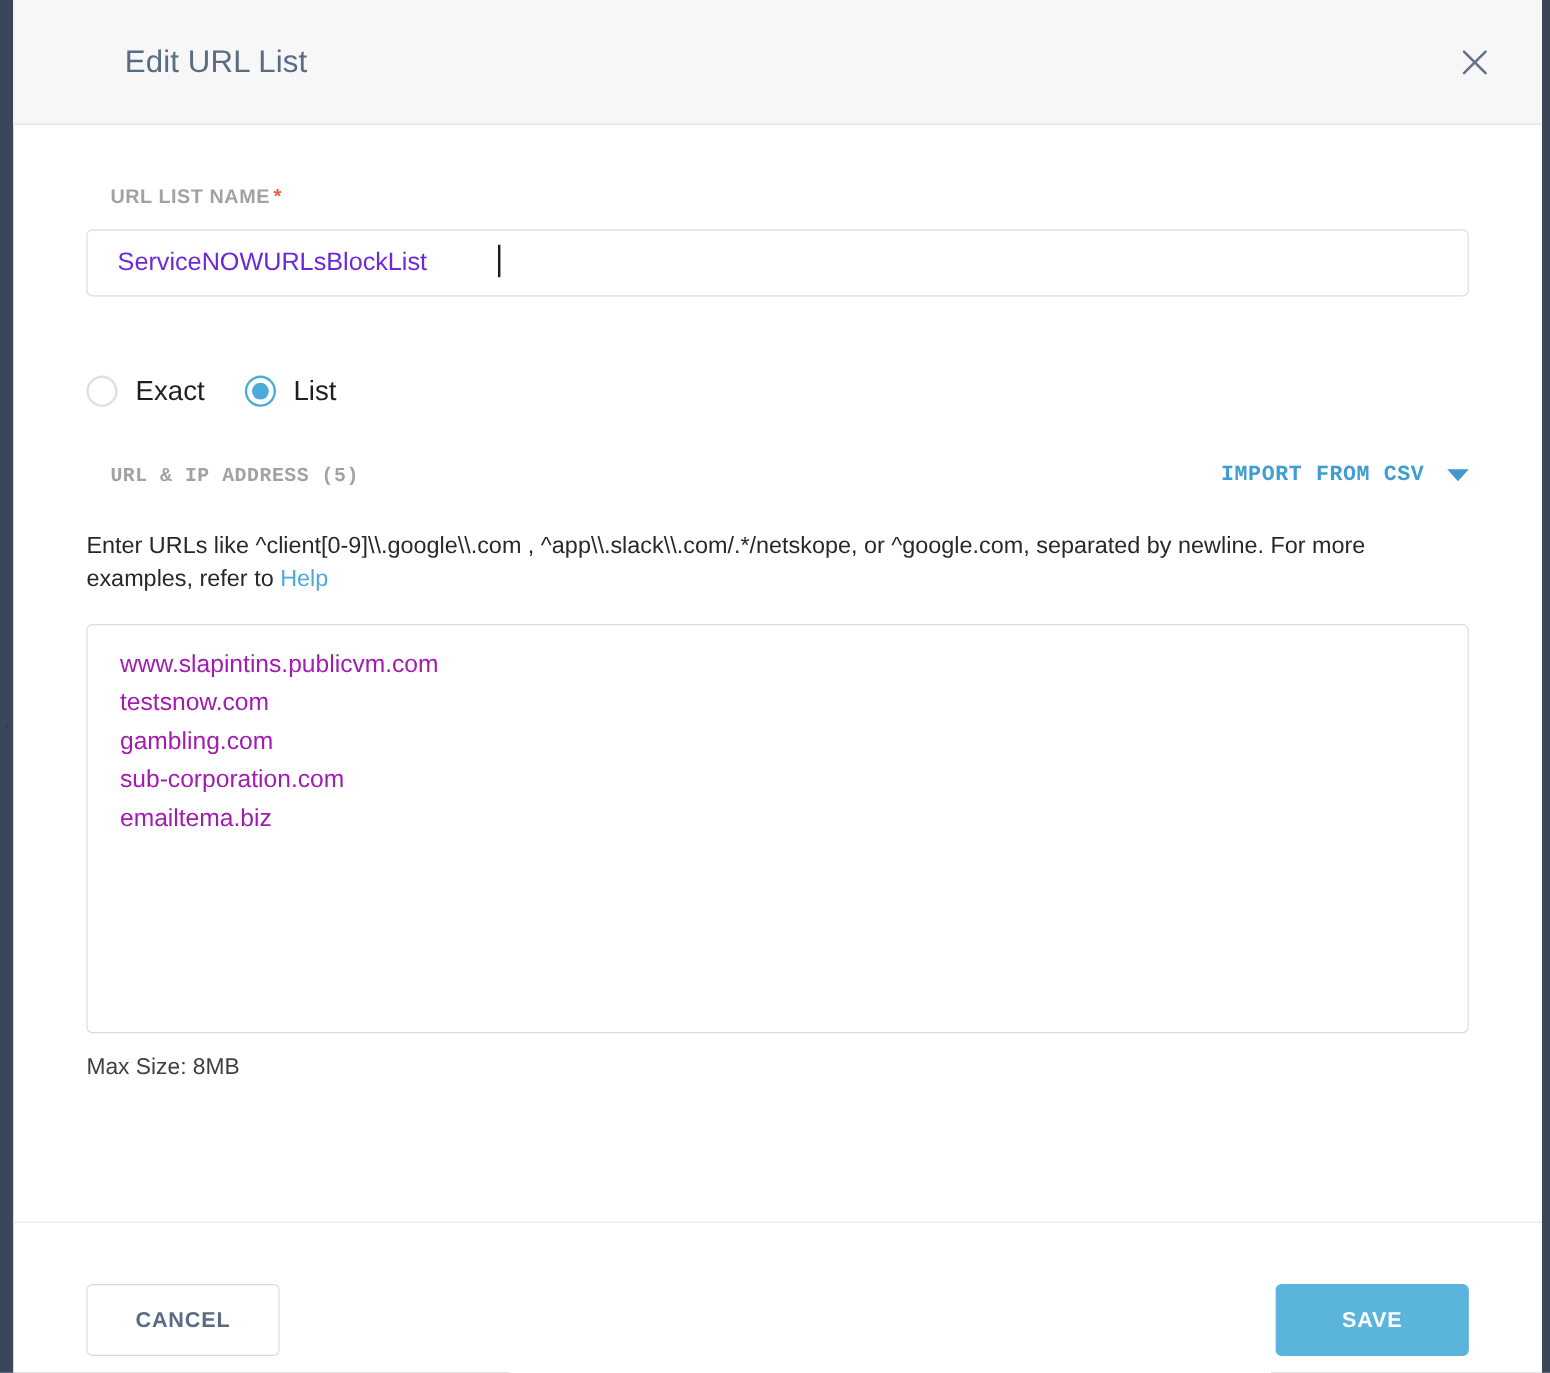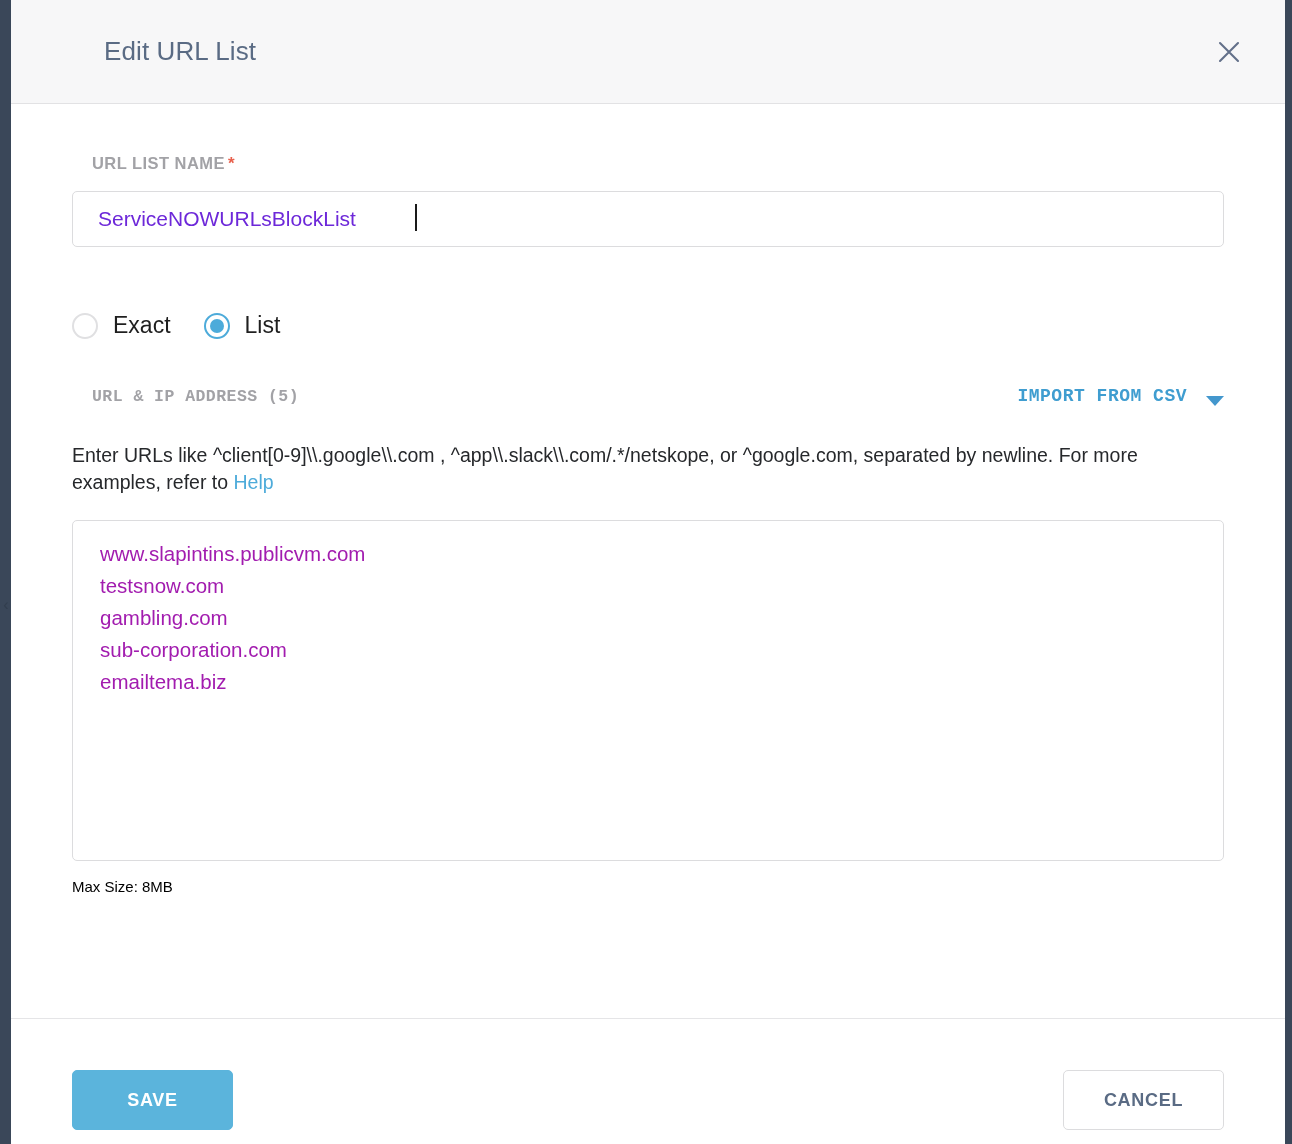--- a/index.html
+++ b/index.html
@@ -171,21 +171,21 @@
   .list-header-row {
     margin-top: 47px;
     display: flex;
     align-items: center;
     justify-content: space-between;
     width: 1152px;
     font-family: Liberation Mono, monospace;
   }
   .import-csv {
     display: flex;
-    align-items: flex-end;
+    align-items: center;
     cursor: pointer;
     gap: 19px;
   }
   .import-csv-label {
     color: #3f9dd0;
     font-size: 18px;
     font-weight: 600;
     letter-spacing: 0.5px;
     text-transform: uppercase;
   }
@@ -223,22 +223,22 @@
     font-family: "Liberation Sans", sans-serif;
     outline: none;
     resize: none;
     white-space: pre;
     overflow: auto;
     background: #fff;
   }
 
   .max-size {
     margin-top: 13px;
-    font-size: 15px;
-    color: #000000;
+    font-size: 19px;
+    color: #404040;
   }
 
   
   .modal-footer {
     flex: 0 0 auto;
     border-top: 1px solid #e5e5e7;
     padding: 37px 61px 0 61px;
     display: flex;
     align-items: center;
     justify-content: space-between;
@@ -333,17 +333,17 @@
 gambling.com
 sub-corporation.com
 emailtema.biz</textarea>
 
       <div class="max-size">Max Size: 8MB</div>
     </div>
 
   </div>
 
   <div class="modal-footer">
+    <button class="btn btn-cancel">CANCEL</button>
     <button class="btn btn-save">SAVE</button>
-    <button class="btn btn-cancel">CANCEL</button>
   </div>
 
 </div>
 
 </body></html>

